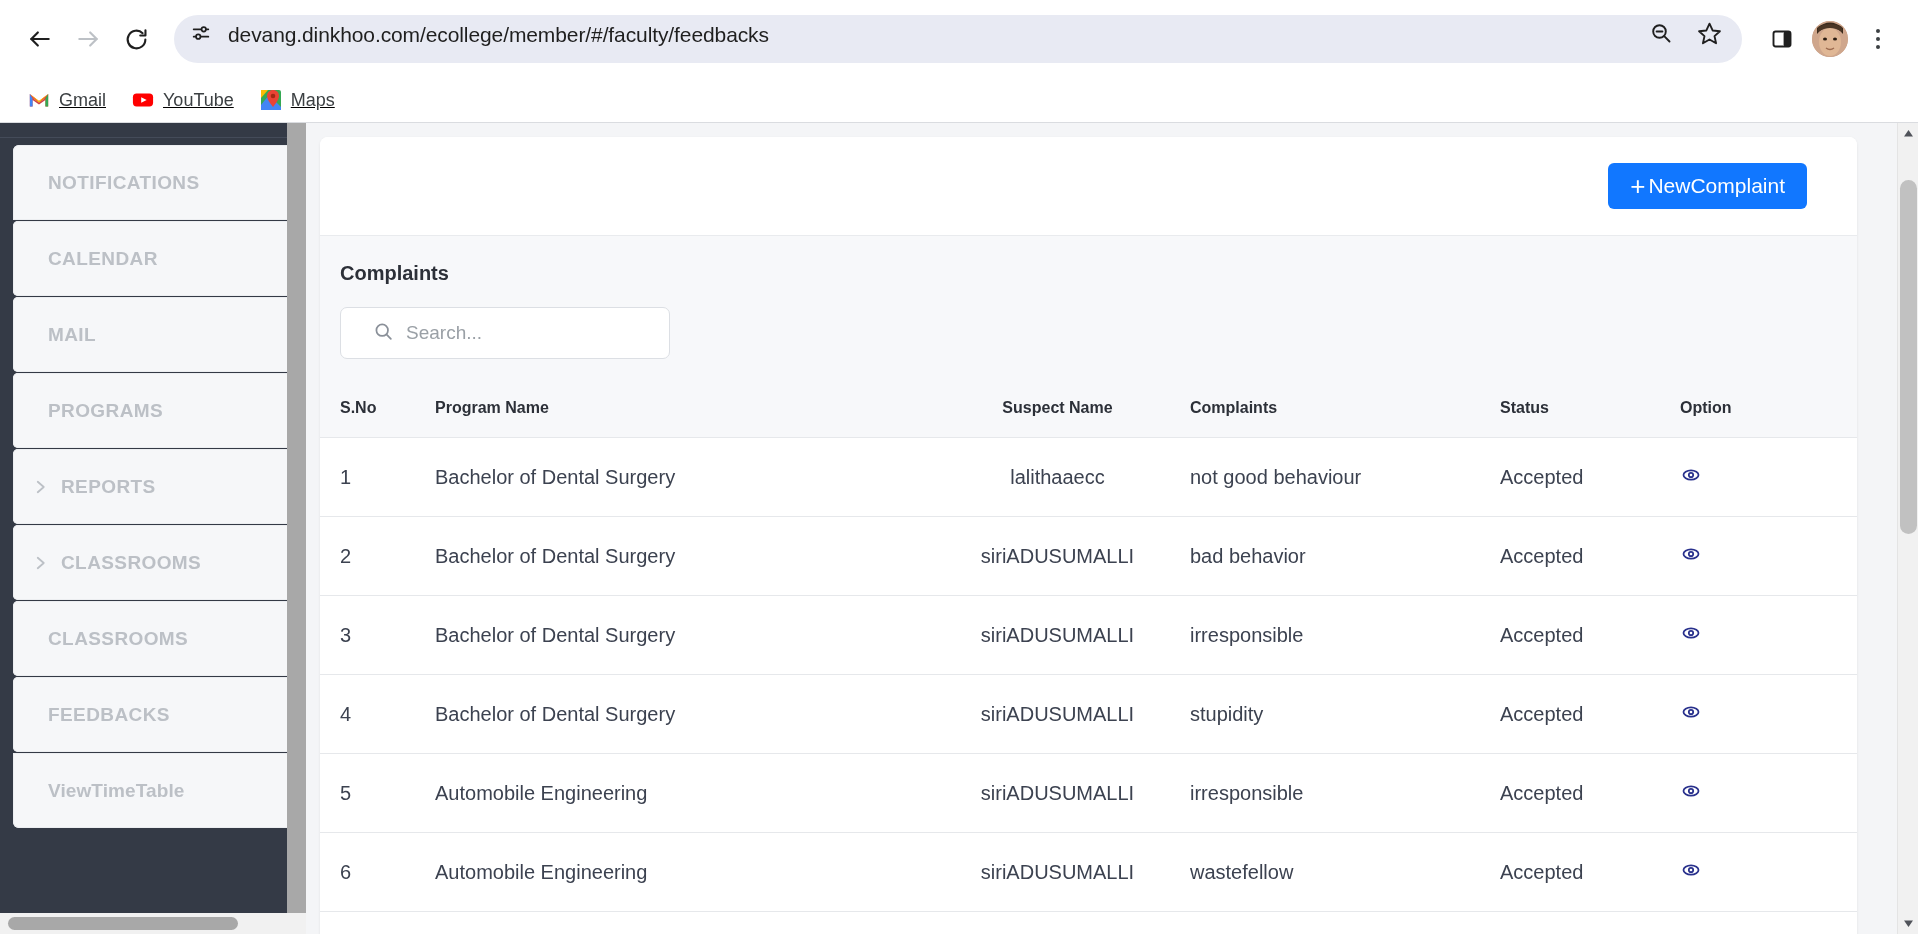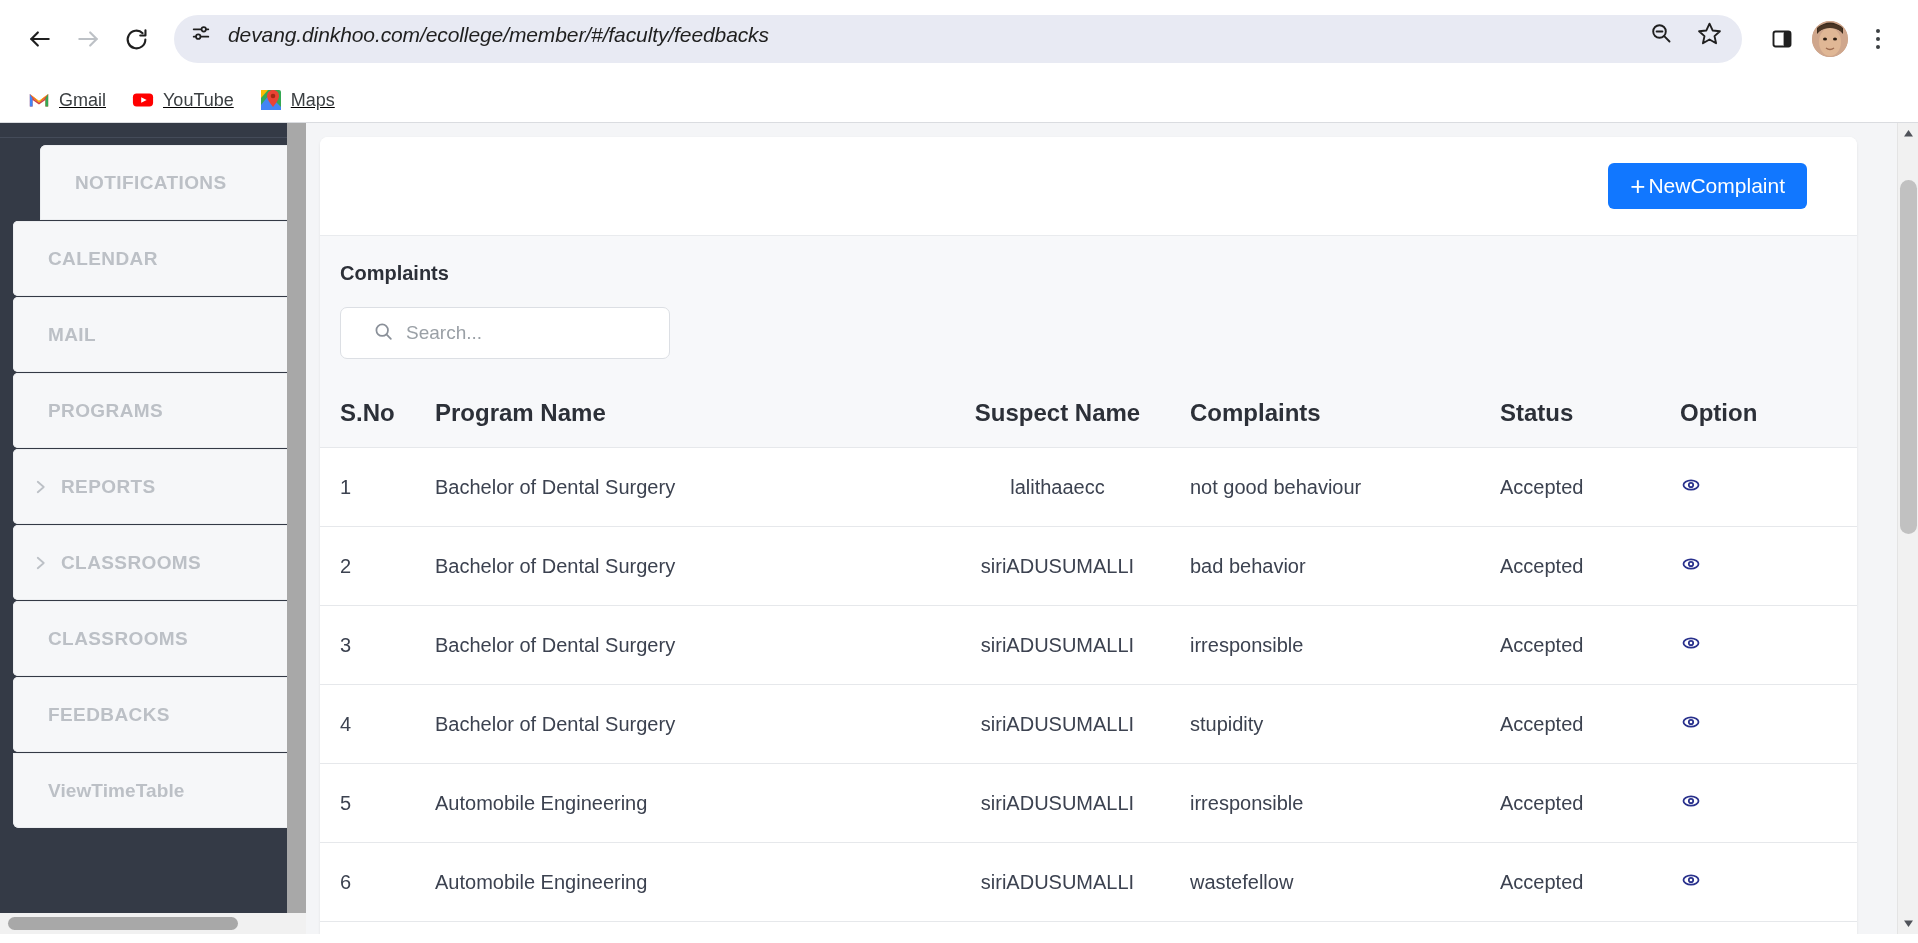--- a/index.html
+++ b/index.html
@@ -35,21 +35,20 @@
     flex: 1 1 auto;
     height: 48px;
     background: #e8eaf3;
     border-radius: 24px;
     display: flex;
     align-items: center;
     margin-left: 12px;
     margin-right: 8px;
     padding: 0 14px 8px 8px;
     min-width: 0;
-    font-style: italic;
   }
   .omni-icon-btn {
     width: 38px; height: 38px;
     display: flex; align-items: center; justify-content: center;
     border-radius: 50%;
     flex: none;
   }
   .omni-url {
     flex: 1 1 auto;
     font-size: 21px;
@@ -126,21 +125,21 @@
     height: 75px;
     background: #f6f7f9;
     border-radius: 5px;
     display: flex;
     align-items: center;
     padding-left: 35px;
     margin-bottom: 0px;
     box-shadow: inset 0 0 0 1px #eceef1;
   }
   .side-item + .side-item { margin-top: 1px; }
-  .side-item:first-child { border-radius: 6px 6px 0 0; margin-left: 27px; }
+  .side-item:first-child { border-radius: 6px 6px 0 0; }
   .side-item:last-child  { border-radius: 0 0 6px 6px; }
   .side-label {
     font-size: 19px;
     font-weight: bold;
     letter-spacing: 0.4px;
     color: #bcc0c6;
     white-space: nowrap;
   }
   .side-label.mixed { letter-spacing: 0.1px; }
   .chev {
@@ -250,21 +249,21 @@
     color: #3c4043;
     font-family: "Liberation Sans", sans-serif;
     width: 100%;
   }
   .search-box input::placeholder { color: #9aa0a6; }
 
   
   table { width: 100%; border-collapse: collapse; }
   thead th {
     text-align: left;
-    font-size: 24px;
+    font-size: 16px;
     font-weight: bold;
     color: #2c3038;
     padding: 14px 0 20px 0;
     border-bottom: 1px solid #e6e8eb;
     background: #f7f8fa;
     white-space: nowrap;
   }
   tbody td {
     font-size: 20px;
     color: #3c4250;

